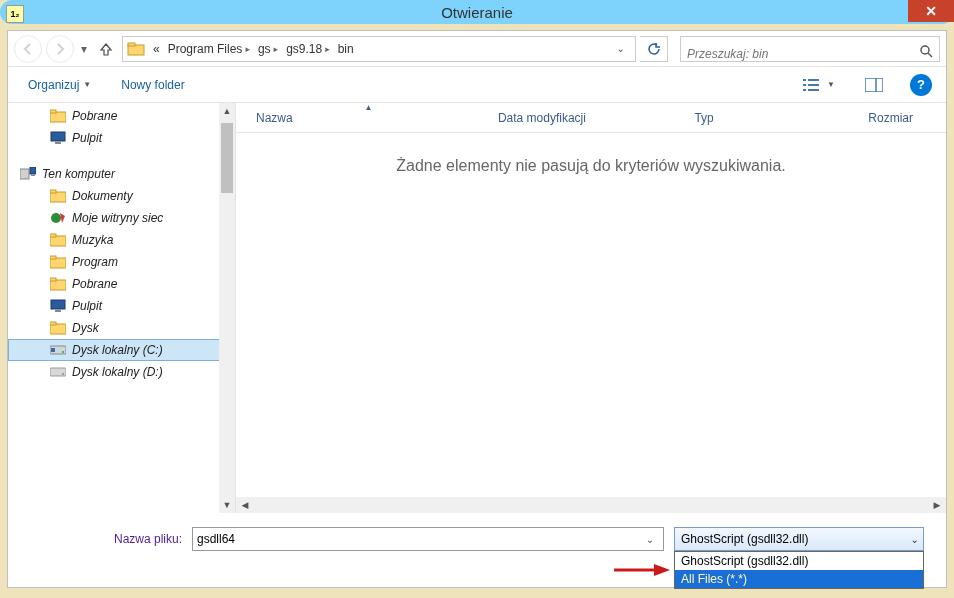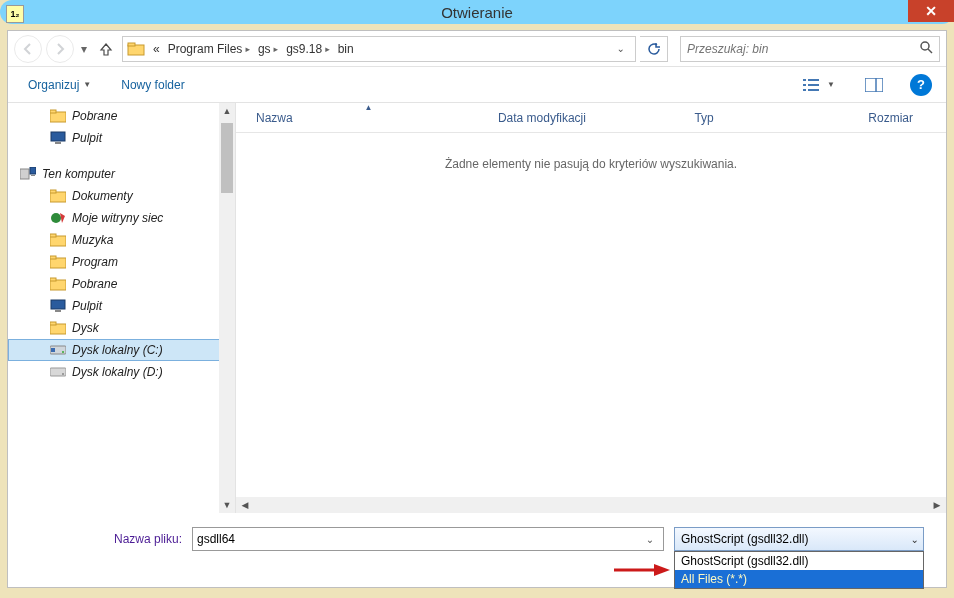--- a/index.html
+++ b/index.html
@@ -18,21 +18,21 @@
   .up-btn { width: 24px; height: 24px; display: flex; align-items: center; justify-content: center; color: #4b4b4b; cursor: pointer; }
 
   .breadcrumb { flex: 1; height: 26px; border: 1px solid #ccc; background: #fff; display: flex; align-items: center; padding: 0 4px; font-size: 12px; color: #333; overflow: hidden; }
   .breadcrumb .folder-ico { width: 18px; height: 16px; margin-right: 4px; }
   .breadcrumb .crumb { padding: 0 4px; display: flex; align-items: center; gap: 3px; height: 100%; white-space: nowrap; }
   .breadcrumb .sep { color: #666; font-size: 9px; }
   .breadcrumb .filler { flex: 1; }
   .breadcrumb .drop-end { padding: 0 6px; color: #555; display:flex; align-items:center; gap:4px;}
   .refresh-btn { width: 28px; height: 26px; border: 1px solid #ccc; border-left: none; display: flex; align-items: center; justify-content: center; color: #2a5b9d; cursor: pointer; }
 
-  .search { width: 260px; height: 26px; border: 1px solid #ccc; margin-left: 8px; display: flex; align-items: center; padding: 0 6px; color: #888; }
+  .search { width: 260px; height: 26px; border: 1px solid #ccc; margin-left: 8px; display: flex; align-items: flex-end; padding: 0 6px; color: #888; }
   .search input { flex: 1; border: none; outline: none; font-style: italic; color: #888; }
   .search .search-ico { color: #444; }
 
   .toolbar { height: 36px; display: flex; align-items: center; padding: 0 14px; border-bottom: 1px solid #e3e3e3; gap: 18px; }
   .tool-btn { color: #16629e; display: flex; align-items: center; gap: 4px; cursor: pointer; padding: 4px 6px; }
   .tool-btn .arrow { font-size: 8px; color: #555; }
   .toolbar .spacer { flex: 1; }
   .view-btn { display: flex; align-items: center; gap: 1px; }
   .view-ico { width: 24px; height: 22px; border: 1px solid transparent; display: flex; align-items: center; justify-content: center; color: #4478b4; cursor:pointer;}
   .help-ico { width: 22px; height: 22px; border-radius: 50%; background: #0078d7; color: #fff; display: flex; align-items: center; justify-content: center; font-weight: bold; margin-left: 6px; cursor:pointer; font-size:13px;}
@@ -51,21 +51,21 @@
   .ico { width: 16px; height: 14px; flex: none; }
 
   .content { flex: 1; display: flex; flex-direction: column; position: relative; }
   .columns { height: 30px; display: flex; align-items: center; border-bottom: 1px solid #e6e6e6; padding: 0 12px; color: #3a5b8c; font-size: 12px; }
   .col { padding: 0 8px; border-right: 1px solid transparent; height:100%; display:flex; align-items:center;}
   .col.name { flex: 1.6; position:relative; }
   .col.name .sort-arrow { position:absolute; top:0; left:50%; transform:translateX(-50%); font-size:8px; color:#3a5b8c;}
   .col.date { flex: 1; }
   .col.type { flex: 1; margin-left: 39px; }
   .col.size { width: 90px; text-align: center; justify-content:flex-end; padding-right:20px;}
-  .empty-msg { text-align: center; color: #666; padding: 24px 0; font-size: 12px; }
+  .empty-msg { text-align: center; color: #666; padding: 24px 0; font-size: 16px; }
   .hscroll { position: absolute; left: 0; right: 0; bottom: 0; height: 16px; background: #f0f0f0; display:flex; align-items:center; justify-content:space-between; padding:0 2px;}
   .hscroll .arr { font-size:9px; color:#555; width:14px; text-align:center;}
 
   .footer { padding: 14px 22px 36px 22px; position: relative; }
   .footer-row { display: flex; align-items: center; gap: 10px; }
   .footer-label { width: 152px; text-align: right; color: #4c1d95; }
   .filename-combo { flex: 1; height: 24px; border: 1px solid #999; display: flex; align-items: center; padding: 0 4px; }
   .filename-combo input { flex: 1; border: none; outline: none; font-size: 12px; }
   .filename-combo .dd { width: 18px; text-align: center; font-size: 10px; color: #555; cursor:pointer;}
   .filter-select { position: relative; width: 250px; height: 24px; border: 1px solid #7a9cc6; background: linear-gradient(#f3f8ff,#d9e8f9); display: flex; align-items: center; padding: 0 6px; cursor:pointer;}

